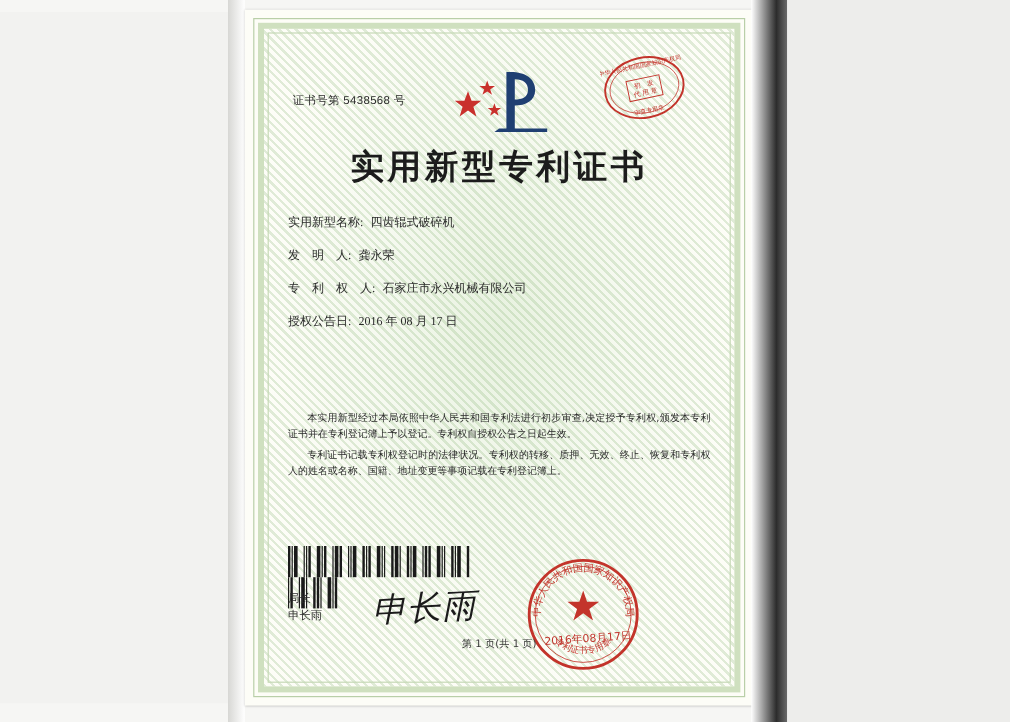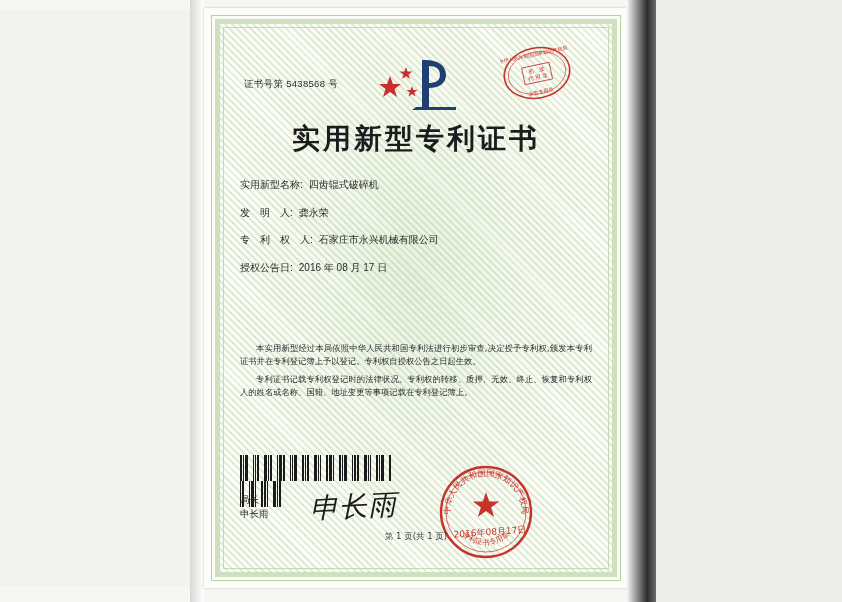--- a/index.html
+++ b/index.html
@@ -153,21 +153,21 @@
     left: 36px;
     top: 170px;
     width: 350px;
   }
   .field-row {
     display: flex;
     align-items: baseline;
     margin-bottom: 13.5px;
     font-size: 10px;
     color: #2b2b2b;
-    font-family: Liberation Sans, sans-serif;
+    font-family: Liberation Serif, serif;
   }
   .field-label {
     white-space: nowrap;
   }
   .field-value {
     margin-left: 6px;
     white-space: nowrap;
   }
 
   

